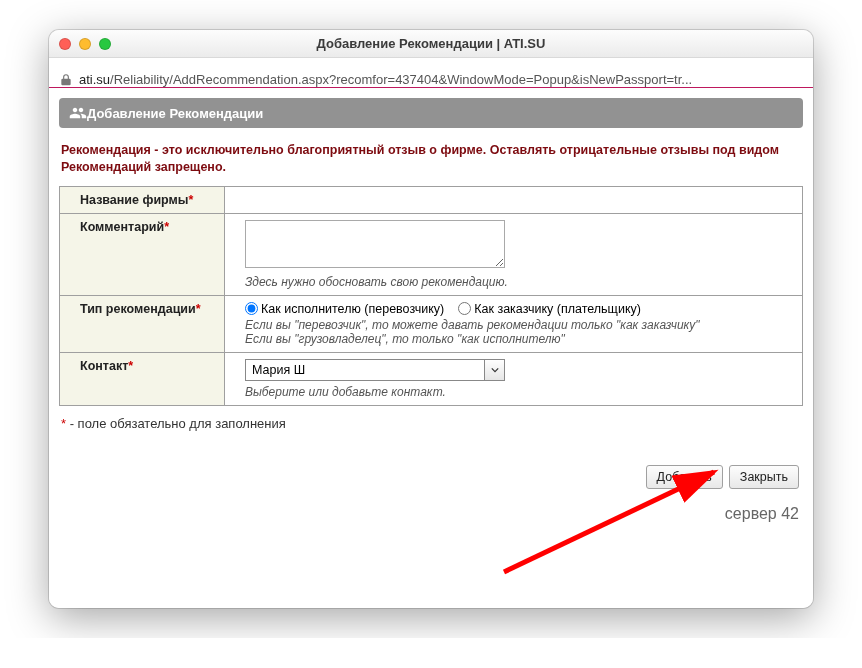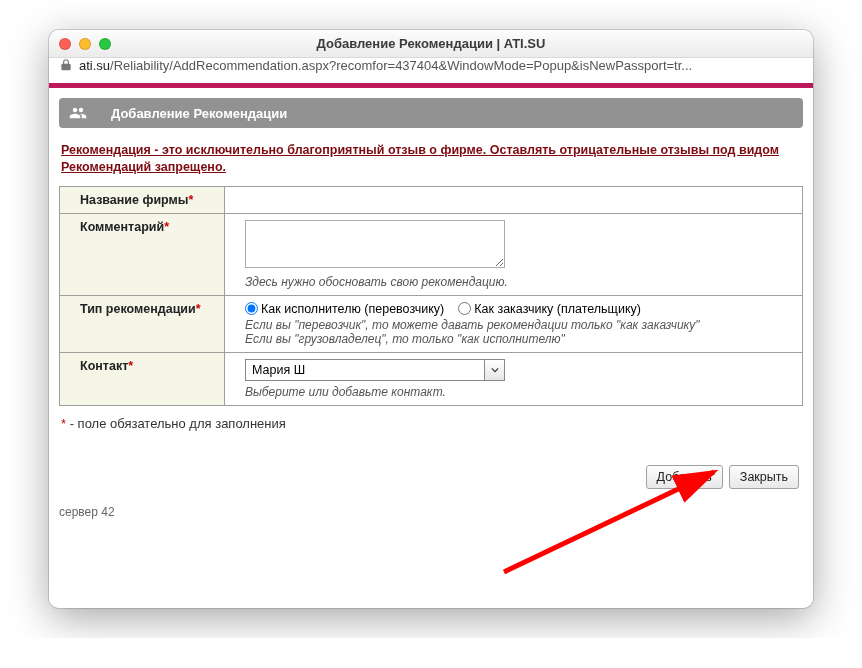--- a/index.html
+++ b/index.html
@@ -38,53 +38,52 @@
       left: 0; right: 0;
       text-align: center;
       font-weight: 600;
       color: #3b3b3b;
       font-size: 13px;
       pointer-events: none;
     }
     .addressbar {
       height: 30px;
       background: #fff;
-      border-bottom: 5px solid #be185d;
-      display: flex;
-      align-items: flex-start;
+      border-bottom: 1px solid #be185d;
+      display: flex;
+      align-items: flex-end;
       padding: 0 10px;
       font-size: 13px;
       color: #555;
     }
     .lock-icon { width: 14px; height: 14px; margin-right: 6px; color: #777; flex-shrink:0; }
     .addressbar .url { overflow: hidden; text-overflow: ellipsis; white-space: nowrap; }
     .addressbar .domain { color:#222; }
     .content {
       background: #fff;
       padding: 10px 10px 25px 10px;
       min-height: 520px;
     }
     .headerbar {
       background: #929292;
       color: #fff;
       border-radius: 4px;
       padding: 6px 10px;
       display: flex;
       align-items: center;
-      gap: 24px;
+      gap: 0;
       font-weight: 600;
       font-size: 13px;
     }
     .warning {
       color: #7d0b10;
       font-weight: 700;
       font-size: 12.5px;
       margin: 14px 2px 10px 2px;
       line-height: 1.35;
-      text-decoration: underline;
     }
     table.form {
       width: 100%;
       border-collapse: collapse;
       font-size: 12.5px;
     }
     table.form td {
       border: 1px solid #9f9f9f;
       padding: 6px 20px;
       vertical-align: top;
@@ -143,23 +142,23 @@
     .btn {
       font-size: 12.5px;
       padding: 4px 10px;
       background: linear-gradient(#fdfdfd,#e8e8e8);
       border: 1px solid #a0a0a0;
       border-radius: 3px;
       color: #222;
       cursor: pointer;
     }
     .server {
-      text-align: left;
+      text-align: right;
       color: #666;
-      font-size: 12px;
+      font-size: 16px;
       margin-top: 16px;
       padding-right: 4px;
     }
     .people-icon { width:18px; height:18px; fill:#fff; }
     .arrow-annot {
       position: absolute;
       left: 445px;
       top: 432px;
       pointer-events: none;
     }

